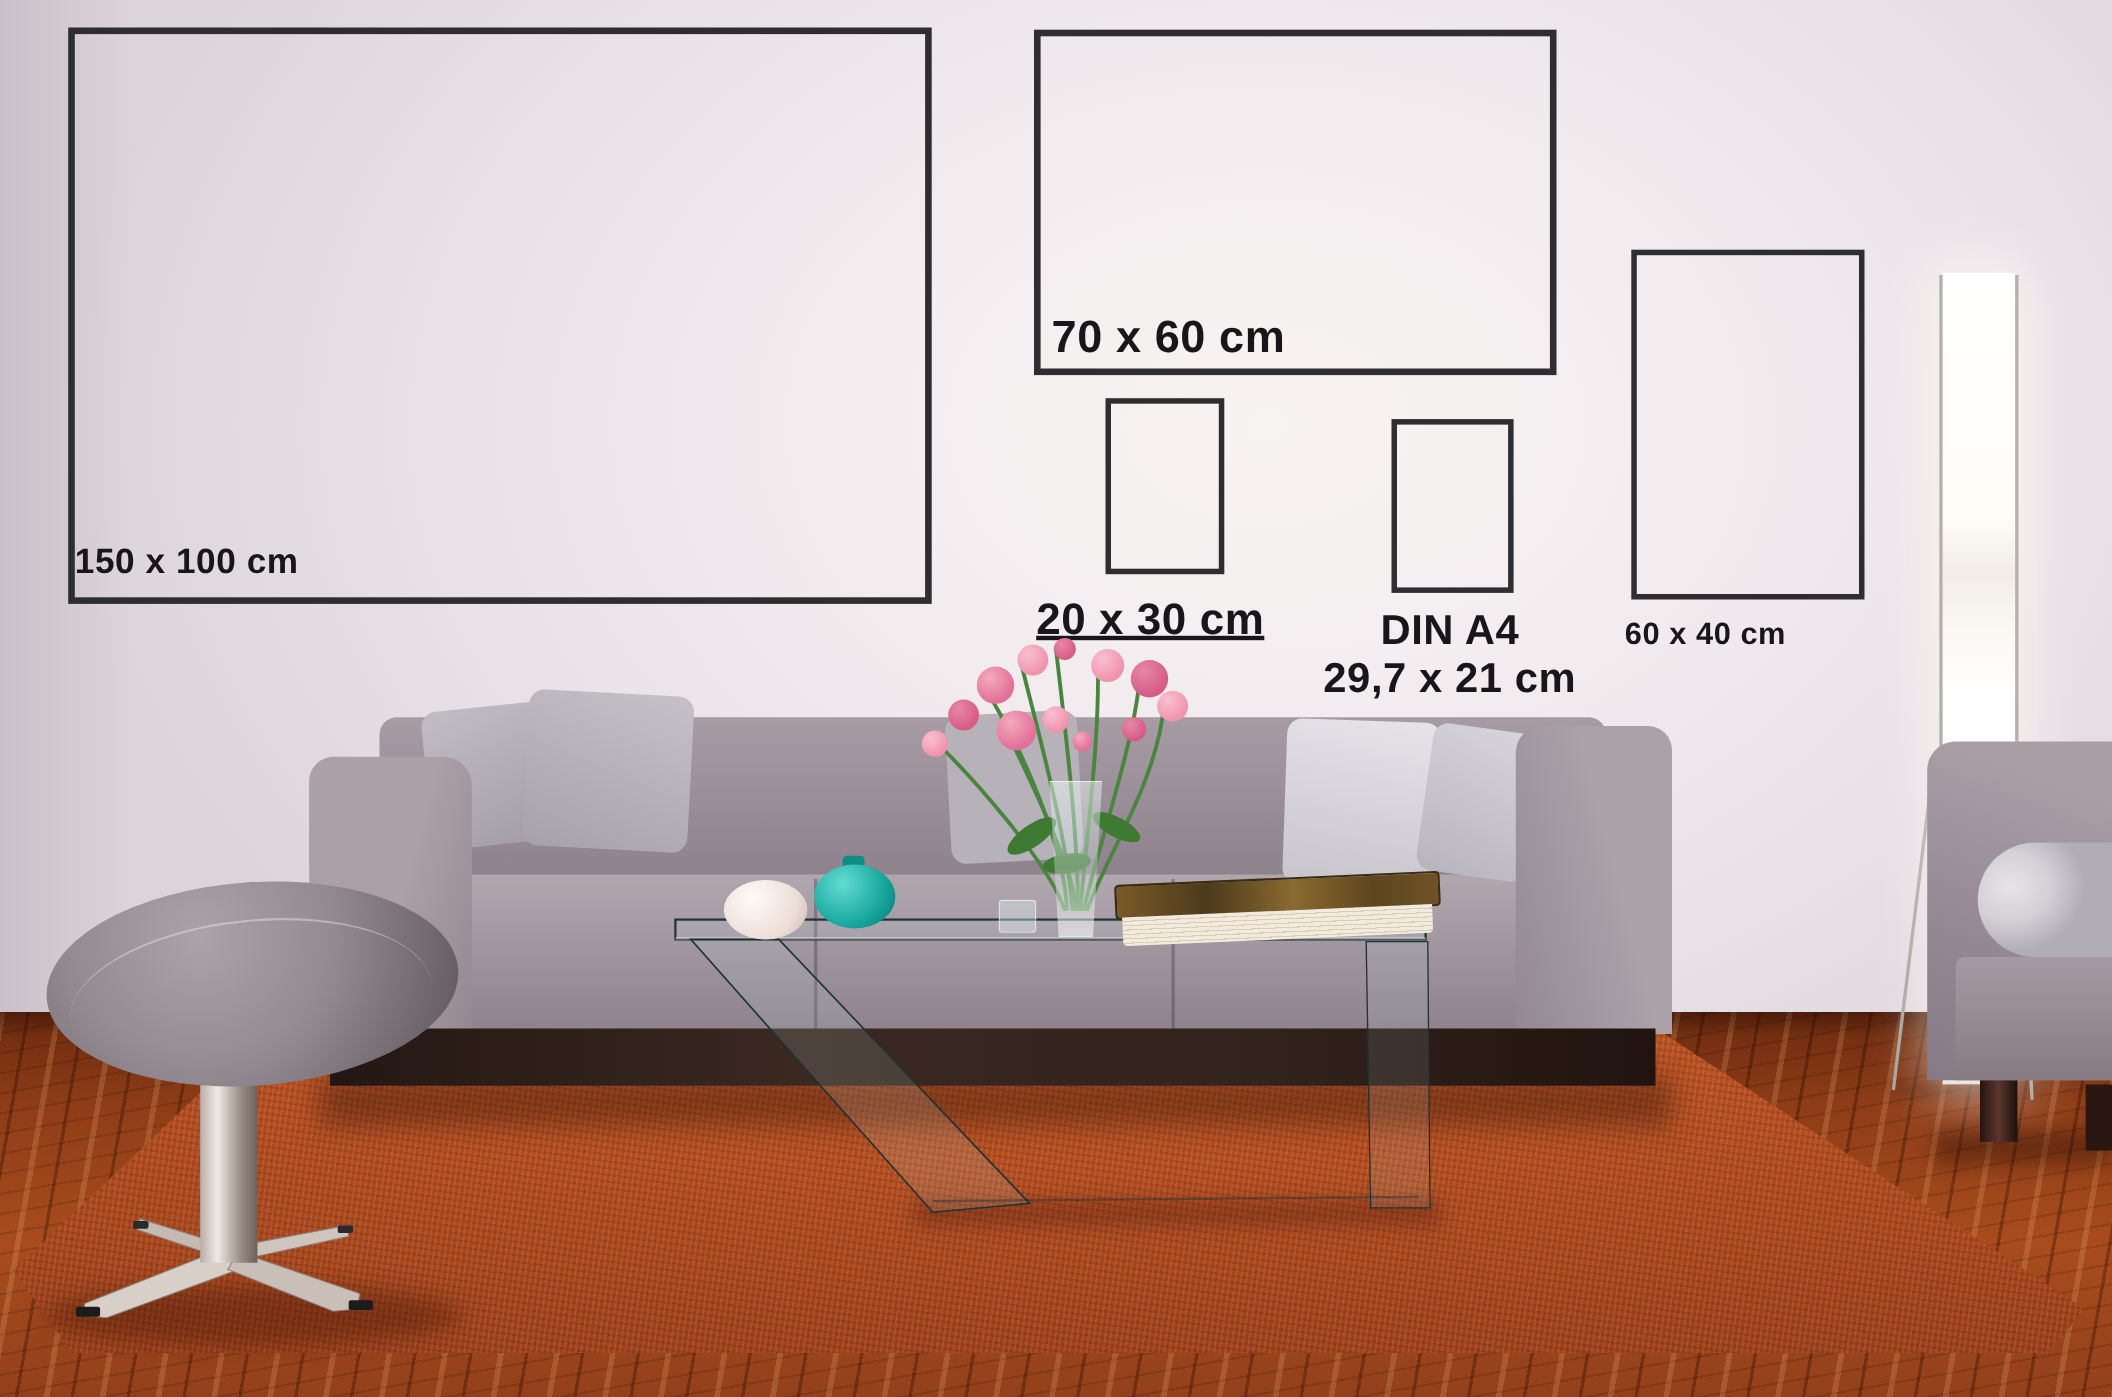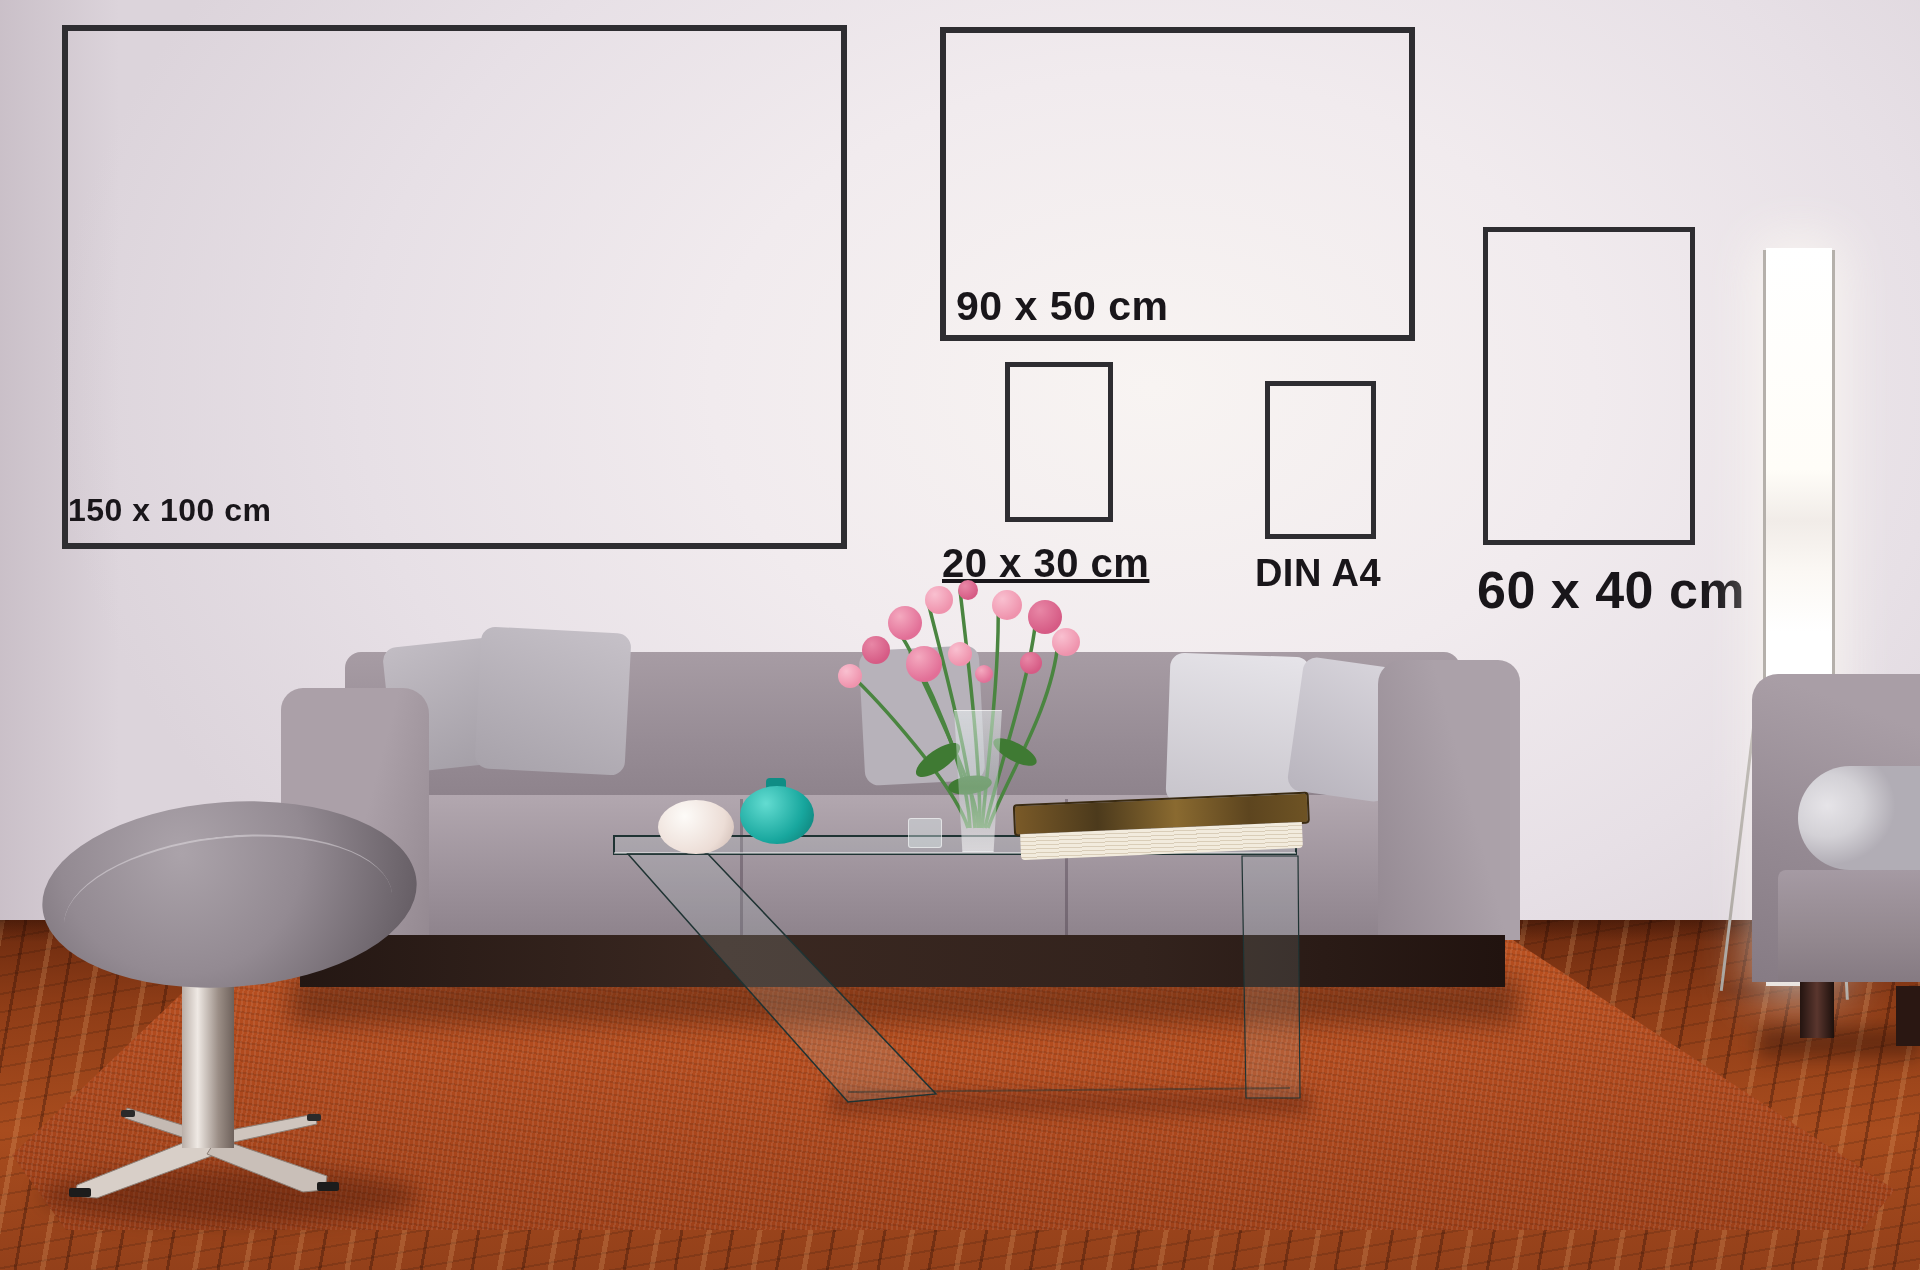--- a/index.html
+++ b/index.html
@@ -37,21 +37,21 @@
   .fa4{left:1265px;top:381px;width:111px;height:158px;border-width:5px;}
   .f60{left:1483px;top:227px;width:212px;height:318px;border-width:5px;}
 
   
   .size-label{color:#19161a;font-weight:bold;letter-spacing:.5px;white-space:nowrap;}
   .lbl150{left:68px;top:492px;font-size:32px;}
   .lbl90{left:956px;top:283px;font-size:41px;}
   .lbl20{left:942px;top:541px;font-size:40px;text-decoration:underline;}
   .lblA4{left:1168px;top:551px;width:300px;text-align:center;font-size:38px;line-height:44px;}
   .lblA4 span{position:static;display:block;}
-  .lbl60{left:1477px;top:560px;font-size:52px;}
+  .lbl60{left:1477px;top:560px;font-size:28px;}
 
   
   .lamp-col{left:1766px;top:248px;width:66px;height:738px;
     background:linear-gradient(180deg,#ffffff 0%,#fffdf8 30%,#f1ece8 37%,#fbf8f4 44%,#ffffff 52%,#ffffff 72%,#f3efeb 82%,#eae5e1 100%);
     box-shadow:0 0 55px 8px rgba(255,252,244,.75);}
   .lamp-rail{width:3px;height:722px;top:250px;background:#b5b0ab;}
   .rail-l{left:1763px;} .rail-r{left:1832px;}
   .lamp-leg{width:3px;height:300px;background:#a7a29d;}
   .leg-l{left:1738px;top:692px;transform:rotate(7deg);}
   .leg-r{left:1838px;top:700px;transform:rotate(-3deg);}
@@ -144,24 +144,25 @@
   <div class="floor-shade"></div>
   <div class="rug"></div>
 
   <div class="frame f150"></div>
   <div class="frame f90"></div>
   <div class="frame f20"></div>
   <div class="frame fa4"></div>
   <div class="frame f60"></div>
 
   <div class="size-label lbl150">150 x 100 cm</div>
-  <div class="size-label lbl90">90 x 50 cm</div>
+  <div class="size-label lbl90">70 x 60 cm</div>
   <div class="size-label lbl20">20 x 30 cm</div>
   <div class="size-label lblA4">
     <span>DIN A4</span>
+    <span>29,7 x 21 cm</span>
   </div>
   <div class="size-label lbl60">60 x 40 cm</div>
 
   <div class="wall-shade"></div>
 
   <div class="lamp-shadow"></div>
   <div class="lamp-leg leg-l"></div>
   <div class="lamp-leg leg-r"></div>
   <div class="lamp-col"></div>
   <div class="lamp-rail rail-l"></div>

